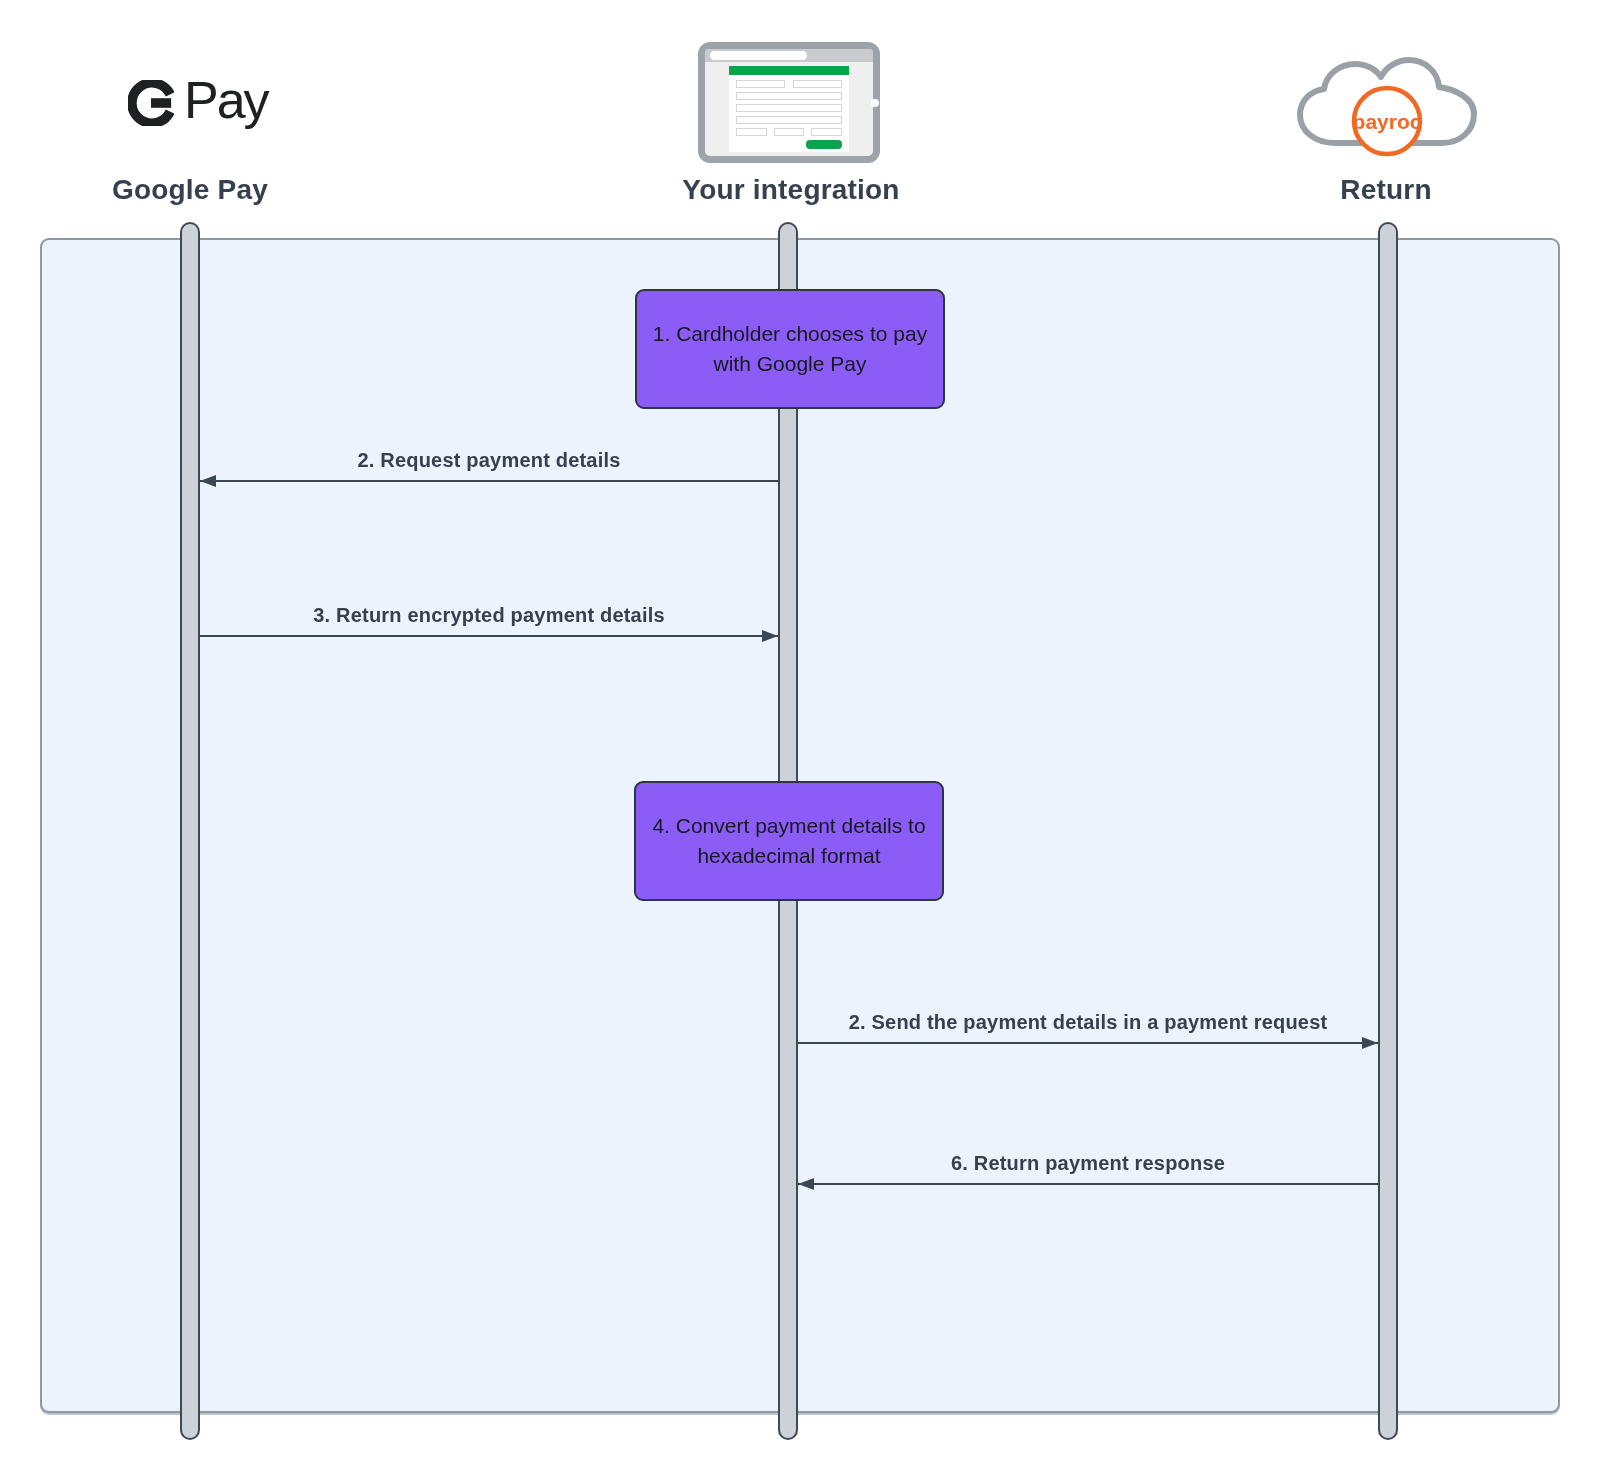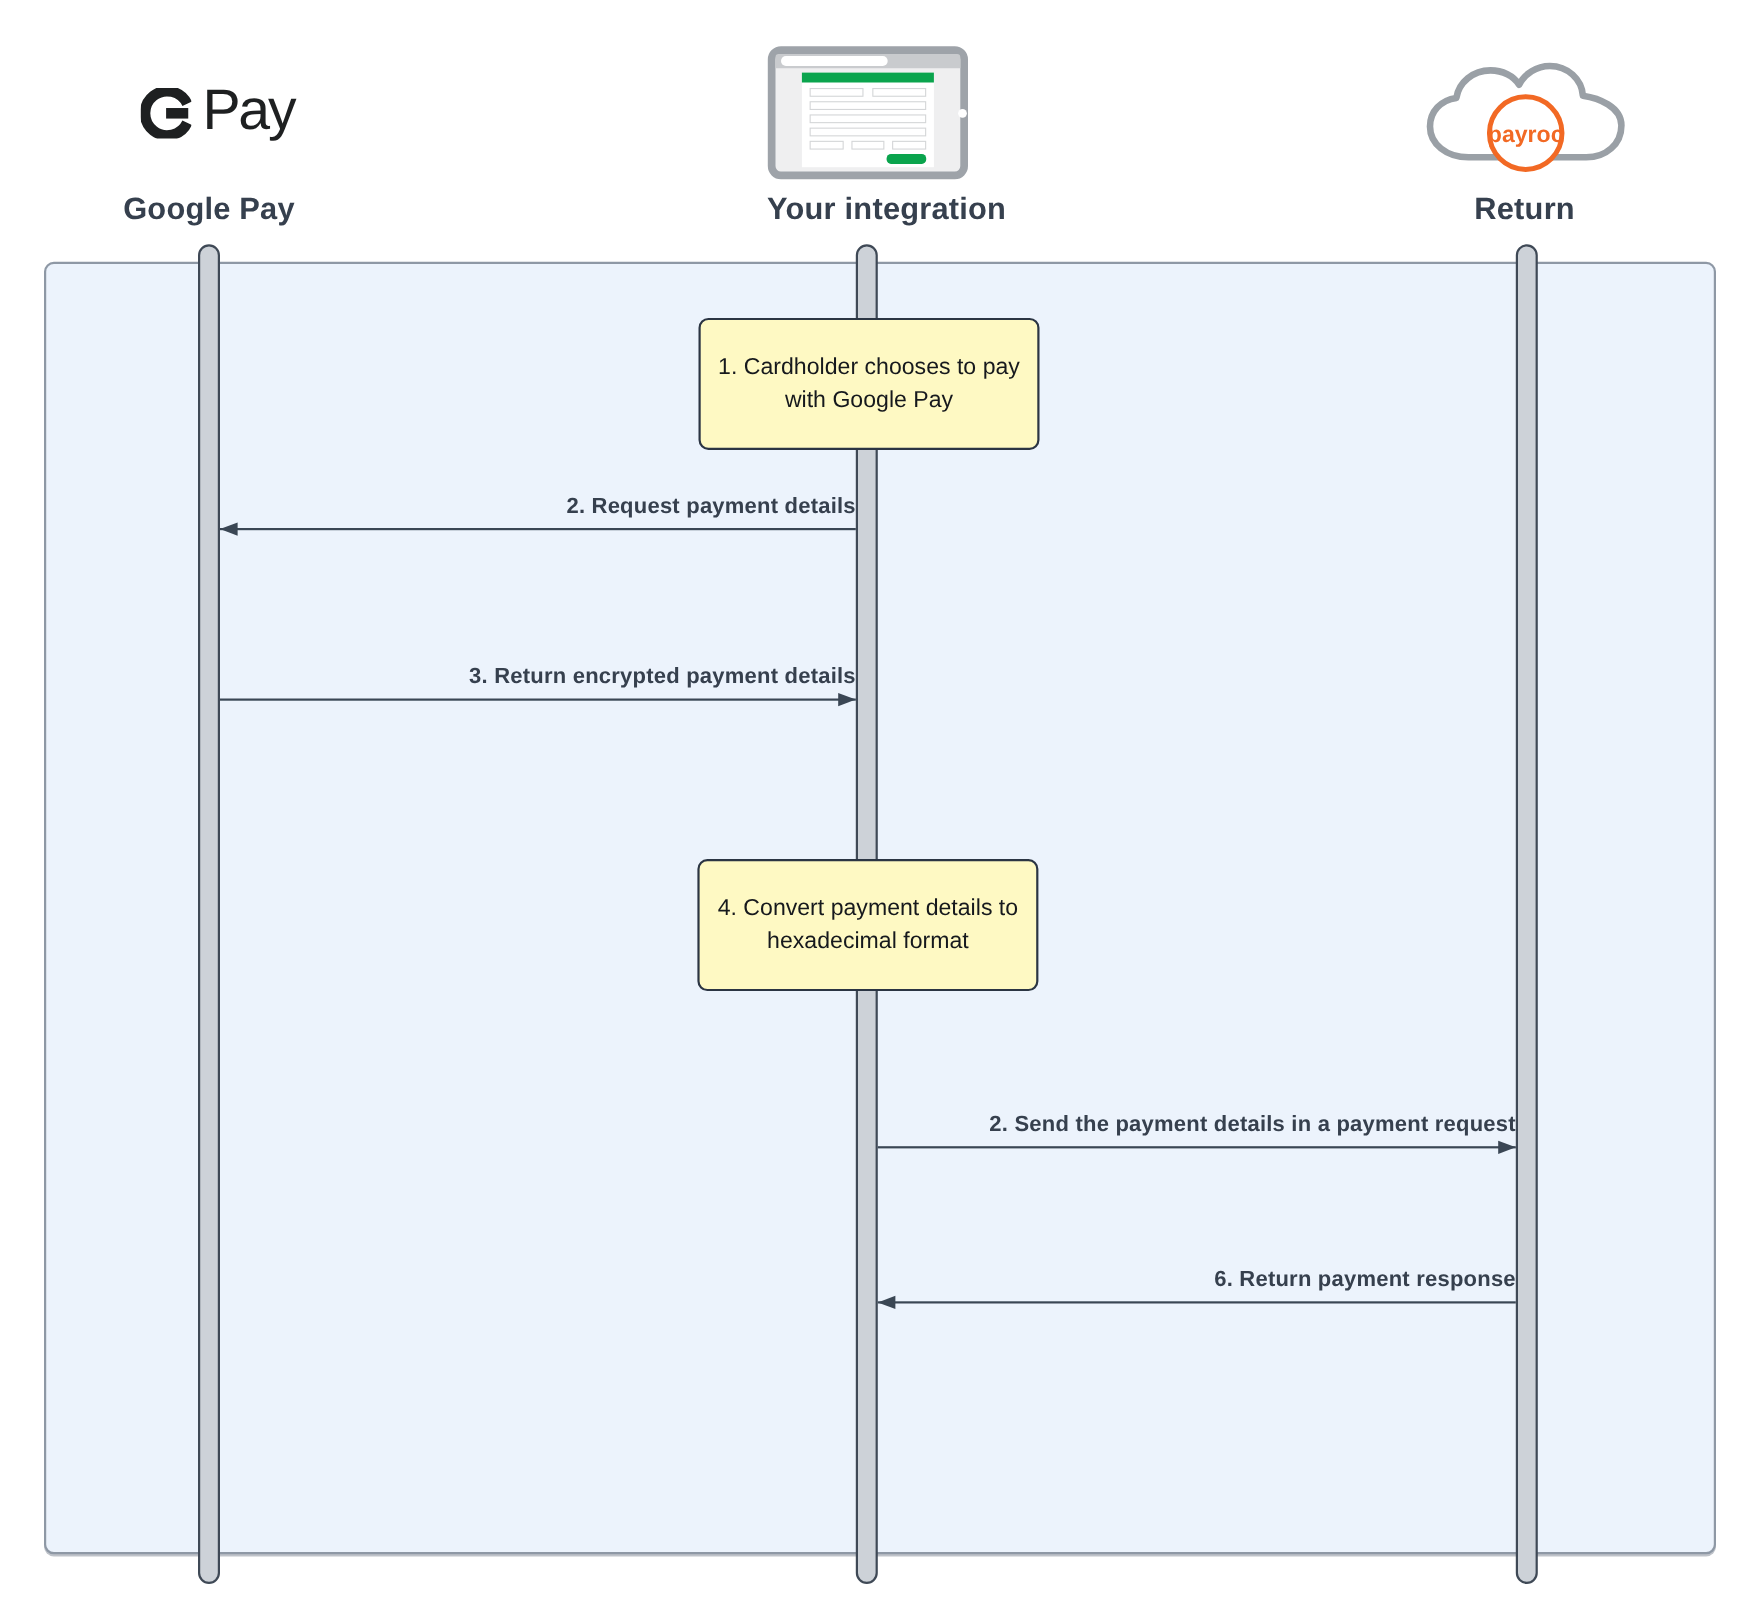--- a/index.html
+++ b/index.html
@@ -7,21 +7,21 @@
     position:relative; width:1600px; height:1470px; background:#ffffff;
     font-family:"Liberation Sans", sans-serif; overflow:hidden;
   }
 
   
   .actor-label {
     position:absolute; top:174px; width:320px; text-align:center;
     font-size:28px; font-weight:700; color:#36404E; letter-spacing:0.2px;
   }
   .label-gpay { left:30px; }
-  .label-integration { left:646px; }
+  .label-integration { left:631px; }
   .label-gateway { left:1226px; }
 
   
   .gpay-logo { position:absolute; left:128px; top:74px; display:flex; align-items:center; gap:10px; }
   .gpay-pay {
     font-size:52px; line-height:1; color:#1E2021; font-weight:500;
     letter-spacing:-2px; padding-bottom:6px;
   }
 
   
@@ -53,36 +53,36 @@
   .lifeline {
     position:absolute; top:222px; height:1218px; width:20px;
     background:#CDD2D8; border:2px solid #3F4956; border-radius:10px; box-sizing:border-box;
   }
   .ll-gpay { left:180px; }
   .ll-integration { left:778px; }
   .ll-gateway { left:1378px; }
 
   
   .action-box {
-    position:absolute; width:310px; height:120px; background:#fef9c3;
+    position:absolute; width:310px; height:120px; background:#8b5cf6;
     border:2px solid #2B3543; border-radius:9px; box-sizing:border-box;
     display:flex; align-items:center; justify-content:center; text-align:center;
     font-size:21px; line-height:1.45; color:#16191D; padding:20px 12px;
   }
   .box-1 { left:635px; top:289px; }
   .box-4 { left:634px; top:781px;justify-content:center; }
 
   
   .msg { position:absolute; }
   .msg-2 { left:200px; top:449px; width:578px; }
   .msg-3 { left:200px; top:604px; width:578px; }
   .msg-5 { left:798px; top:1011px; width:580px; }
   .msg-6 { left:798px; top:1152px; width:580px; }
   .msg-label {
-    font-weight:700; font-size:20px; color:#36404E; text-align:right;
+    font-weight:700; font-size:20px; color:#36404E; text-align:center;
     margin-bottom:8px; letter-spacing:0.2px;
   }
   .msg-line { position:relative; height:0; border-top:2px solid #3A4654; }
   .arrowhead { position:absolute; top:-7px; width:0; height:0; border-top:6px solid transparent; border-bottom:6px solid transparent; }
   .arrow-left  { left:0;  border-right:16px solid #3A4654; }
   .arrow-right { right:0; border-left:16px solid #3A4654; }
 </style>
 </head>
 <body>
 

